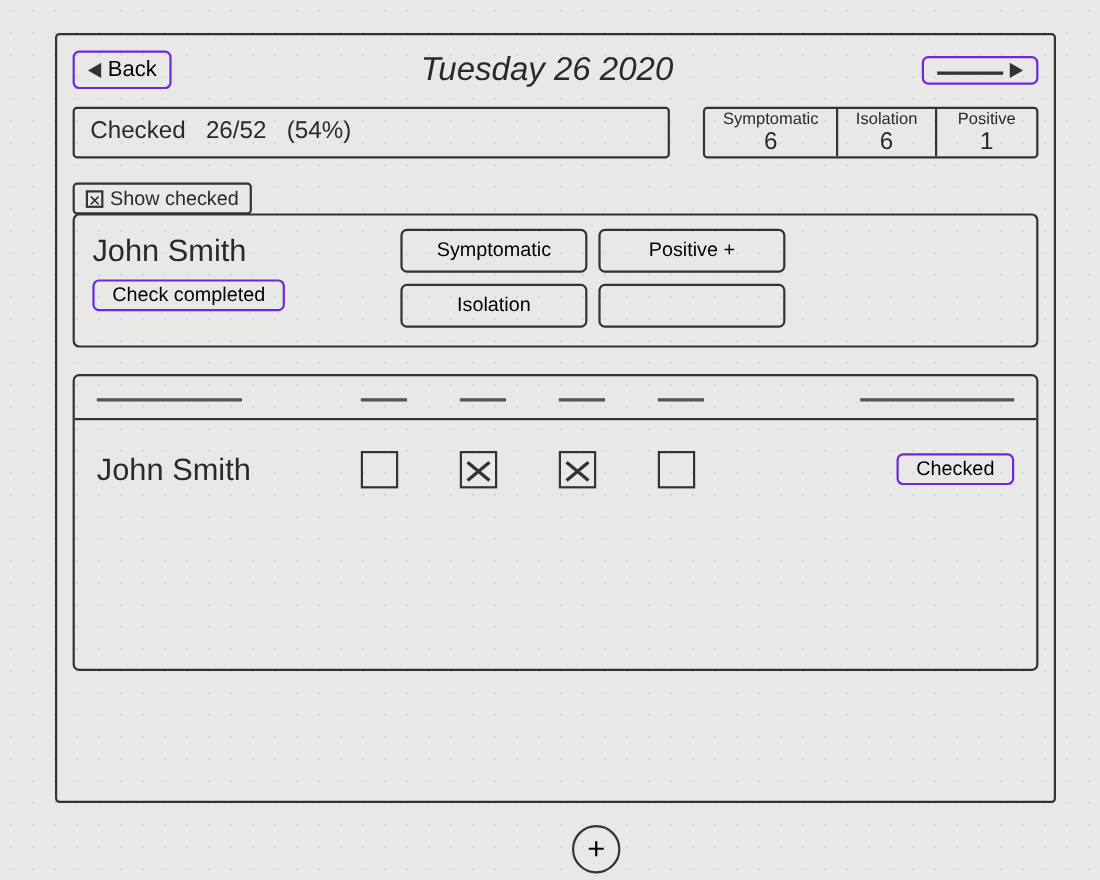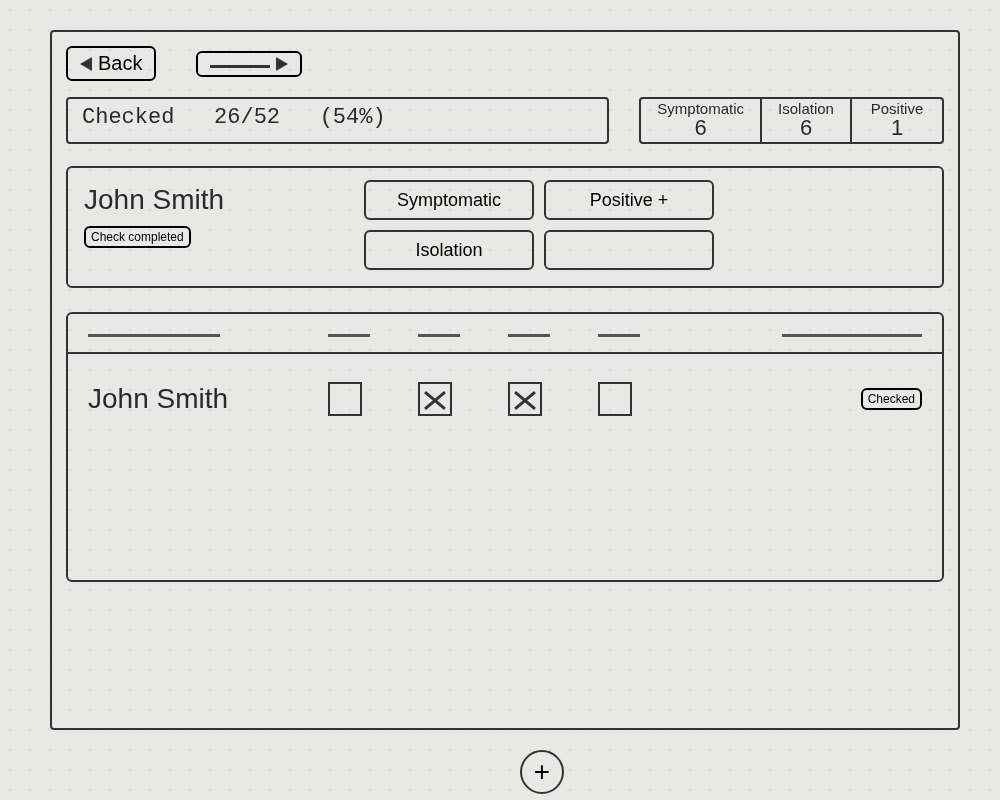--- a/index.html
+++ b/index.html
@@ -33,32 +33,32 @@
     background: rgba(255,255,255,0);
   }
   
   .header-row {
     display: flex;
     align-items: center;
     gap: 40px;
     margin-bottom: 16px;
   }
   .btn {
-    border: 2px solid #000000;
+    border: 2px solid #6d28d9;
     border-radius: 6px;
     padding: 4px 12px;
     background: transparent;
     font: inherit;
     cursor: pointer;
     display: inline-flex;
     align-items: center;
     gap: 6px;
     font-size: 20px;
   }
-  .btn.small { font-size: 12px; padding: 2px 5px; }
+  .btn.small { font-size: 18px; padding: 2px 16px; }
   .tri-left, .tri-right {
     width: 0; height: 0;
     border-top: 7px solid transparent;
     border-bottom: 7px solid transparent;
   }
   .tri-left  { border-right: 12px solid #333; }
   .tri-right { border-left: 12px solid #333; }
   .title {
     flex: 1;
     text-align: center;
@@ -76,21 +76,20 @@
     display: flex;
     gap: 30px;
     margin-bottom: 22px;
   }
   .checked-box {
     flex: 1;
     border: 2px solid #333;
     border-radius: 4px;
     padding: 6px 14px;
     font-size: 22px;
-    font-family: Liberation Mono, monospace;
   }
   .stat-group {
     display: flex;
     border: 2px solid #333;
     border-radius: 4px;
     overflow: hidden;
   }
   .stat {
     border-right: 2px solid #333;
     padding: 2px 16px;
@@ -212,20 +211,21 @@
 <body>
 
 <div class="outer">
 
   
   <div class="header-row">
     <button class="btn">
       <span class="tri-left"></span>
       <span>Back</span>
     </button>
+    <div class="title">Tuesday 26 2020</div>
     <button class="btn fwd-btn">
       <span class="scribble"> </span>
       <span class="tri-right"></span>
     </button>
   </div>
 
   
   <div class="stats-row">
     <div class="checked-box">
       <span>Checked</span>
@@ -244,20 +244,24 @@
         <span class="num">6</span>
       </div>
       <div class="stat">
         <span class="lbl">Positive</span>
         <span class="num">1</span>
       </div>
     </div>
   </div>
 
   
+  <div class="show-checked">
+    <span class="chk on"></span>
+    <span>Show checked</span>
+  </div>
 
   
   <div class="card">
     <div class="card-row">
       <div>
         <div class="card-name">John Smith</div>
         <button class="btn small check-completed-btn">
           <span>Check completed</span>
         </button>
       </div>

